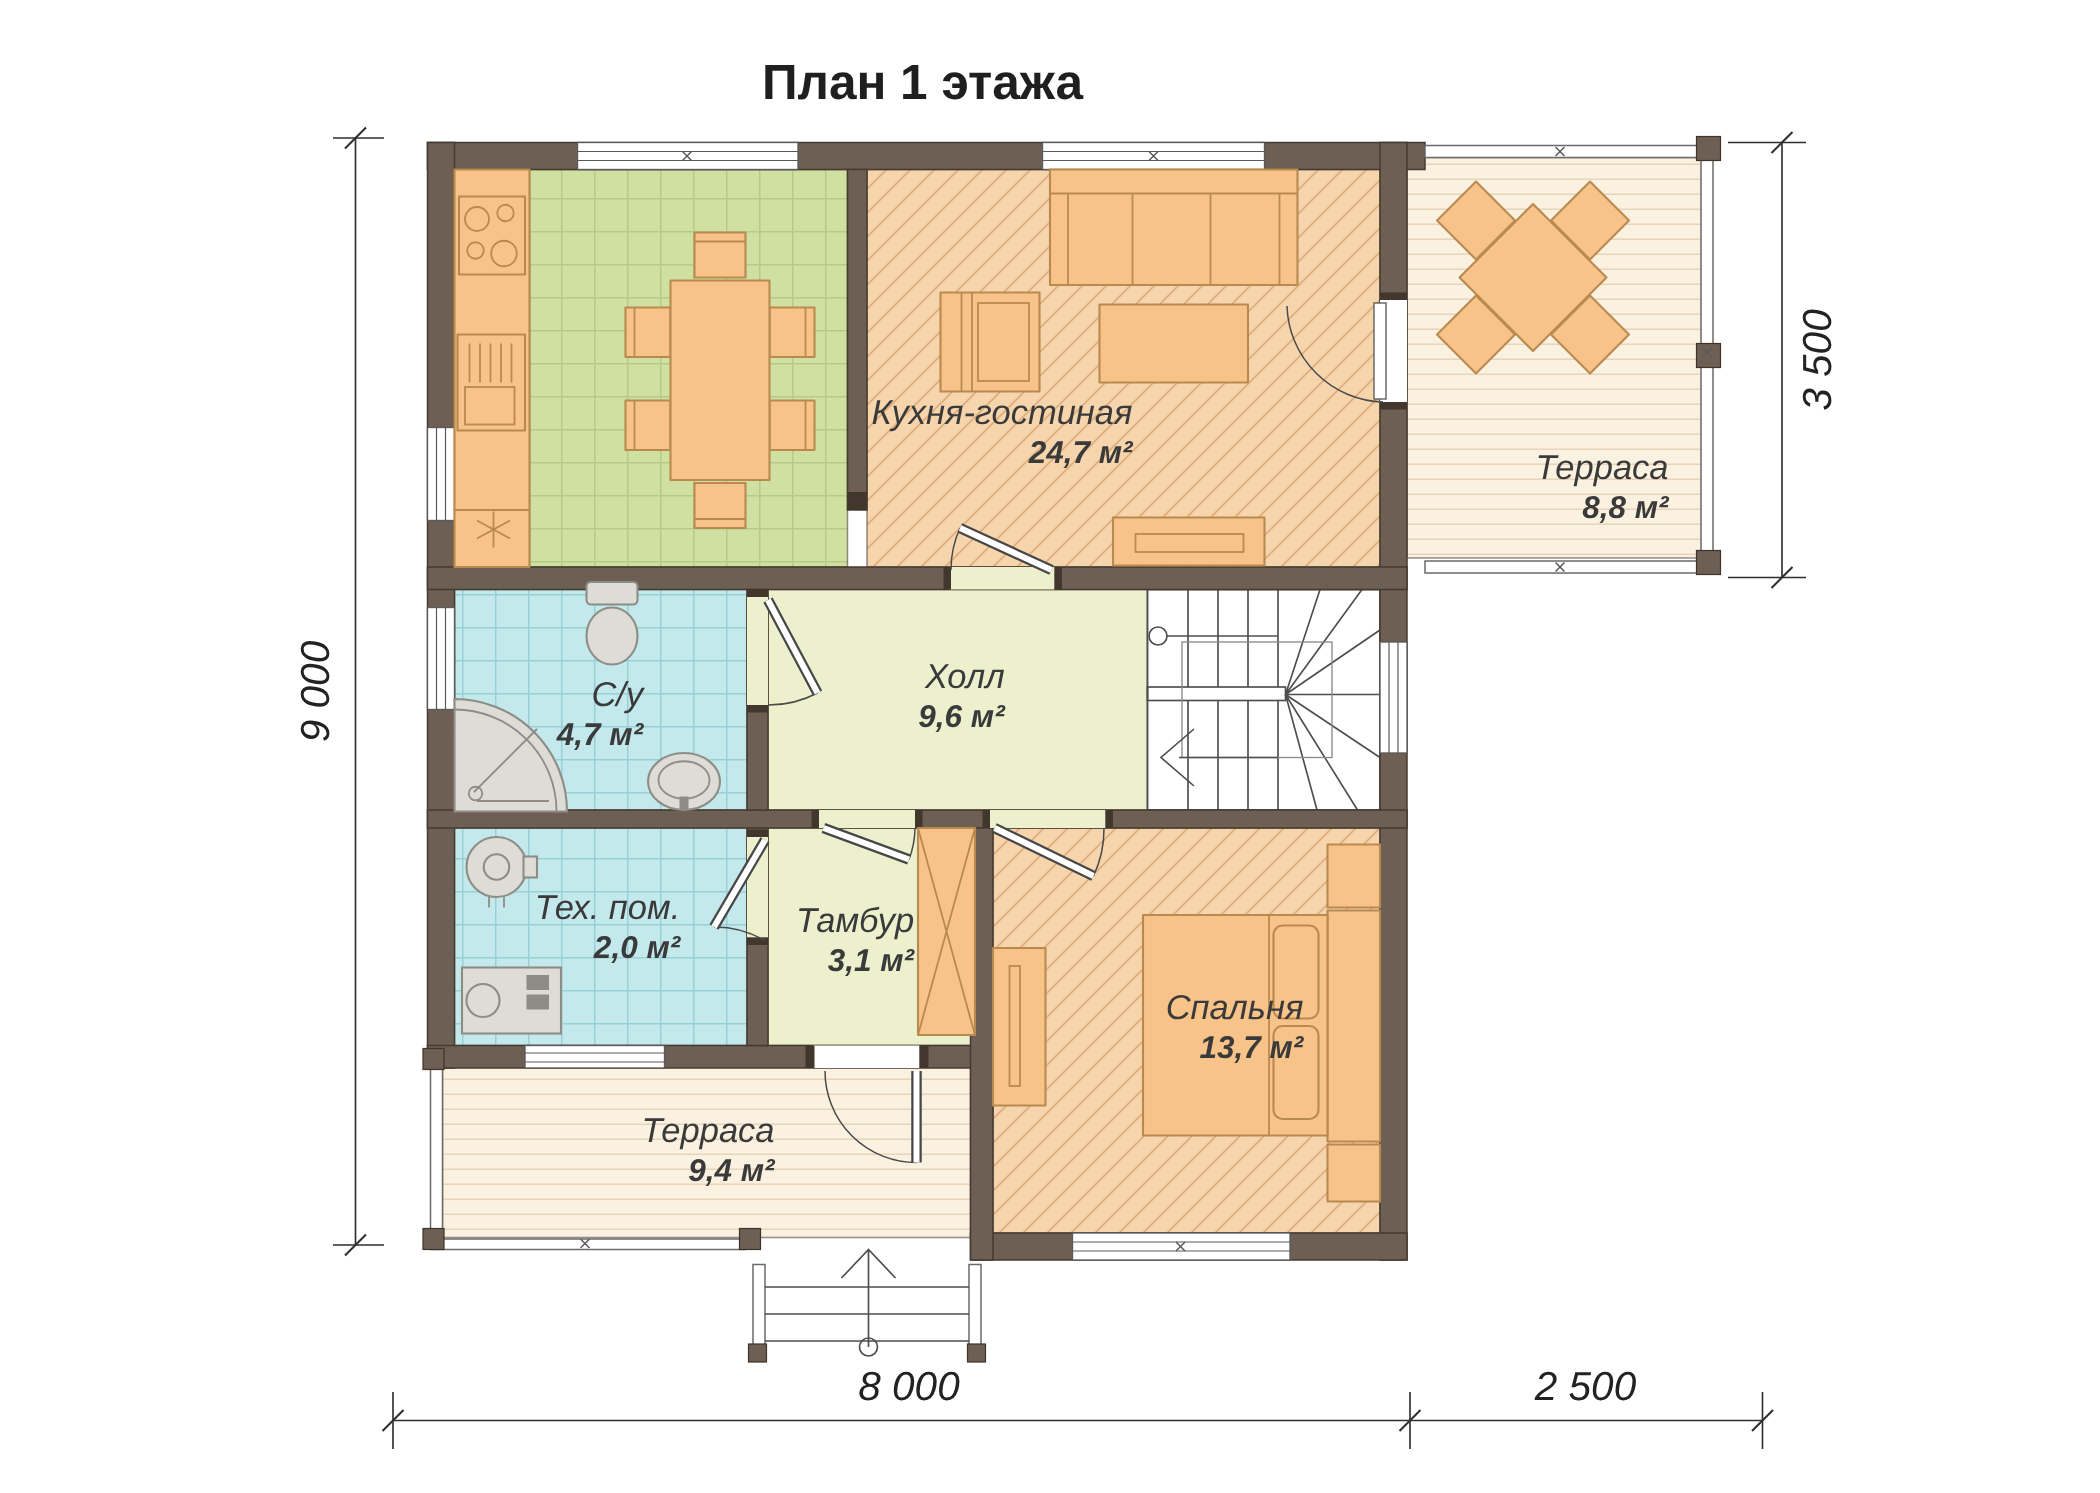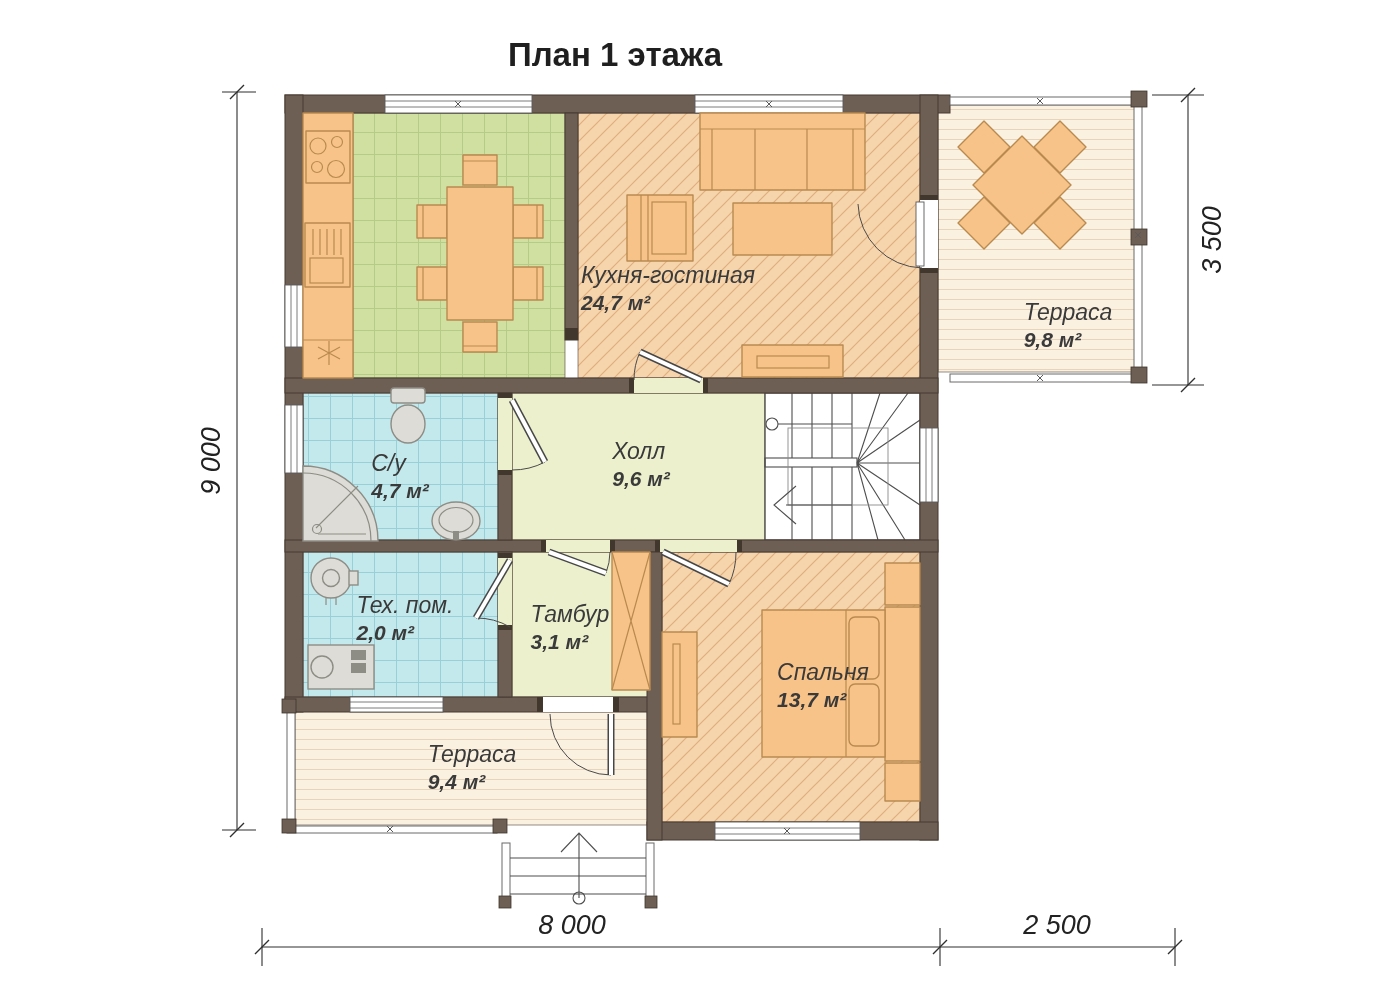--- a/index.html
+++ b/index.html
@@ -39,21 +39,21 @@
   .p-peach-bg{fill:var(--c-wood-floor,#f6d5ad);}
   .p-hatch{stroke:var(--c-wood-hatch,#e0ae7e);stroke-width:1.2;fill:none;}
   .p-deck-bg{fill:var(--c-deck-floor,#fbf1e1);}
   .p-deck-ln{stroke:var(--c-deck-line,#e7d4ba);stroke-width:1;fill:none;}
   
   .page-title{
     position:absolute;left:615px;top:55px;transform:translate(-50%,-50%);
     font-size:33px;font-weight:bold;color:#1f1f1f;white-space:nowrap;
   }
   .room-label{
-    position:absolute;transform:translate(-50%,-50%);text-align:left;
+    position:absolute;transform:translate(-50%,-50%);text-align:right;
     font-style:italic;line-height:1.25;white-space:nowrap;color:var(--c-text,#3a3a3a);
   }
   .rname{font-size:23px;}
   .rarea{font-size:21px;font-weight:bold;}
   .dim-label{
     position:absolute;transform:translate(-50%,-50%);
     font-style:italic;font-size:27px;color:#222;white-space:nowrap;
   }
   .dim-label.vert{transform:translate(-50%,-50%) rotate(-90deg);}
 </style>
@@ -363,21 +363,21 @@
 </svg>
 
 <div class="page-title">План 1 этажа</div>
 
 <div class="room-label" style="left:668px;top:288px">
   <div class="rname">Кухня-гостиная</div>
   <div class="rarea">24,7 м²</div>
 </div>
 <div class="room-label" style="left:1068px;top:325px">
   <div class="rname">Терраса</div>
-  <div class="rarea">9,8 м²</div>
+  <div class="rarea">8,8 м²</div>
 </div>
 <div class="room-label" style="left:400px;top:476px">
   <div class="rname">С/у</div>
   <div class="rarea">4,7 м²</div>
 </div>
 <div class="room-label" style="left:641px;top:464px">
   <div class="rname">Холл</div>
   <div class="rarea">9,6 м²</div>
 </div>
 <div class="room-label" style="left:405px;top:618px">
@@ -392,14 +392,14 @@
   <div class="rname">Спальня</div>
   <div class="rarea">13,7 м²</div>
 </div>
 <div class="room-label" style="left:472px;top:767px">
   <div class="rname">Терраса</div>
   <div class="rarea">9,4 м²</div>
 </div>
 
 <div class="dim-label vert" style="left:211px;top:461px">9 000</div>
 <div class="dim-label vert" style="left:1212px;top:240px">3 500</div>
-<div class="dim-label" style="left:572px;top:925px">8 000</div>
+<div class="dim-label" style="left:606px;top:925px">8 000</div>
 <div class="dim-label" style="left:1057px;top:925px">2 500</div>
 
 </body></html>

